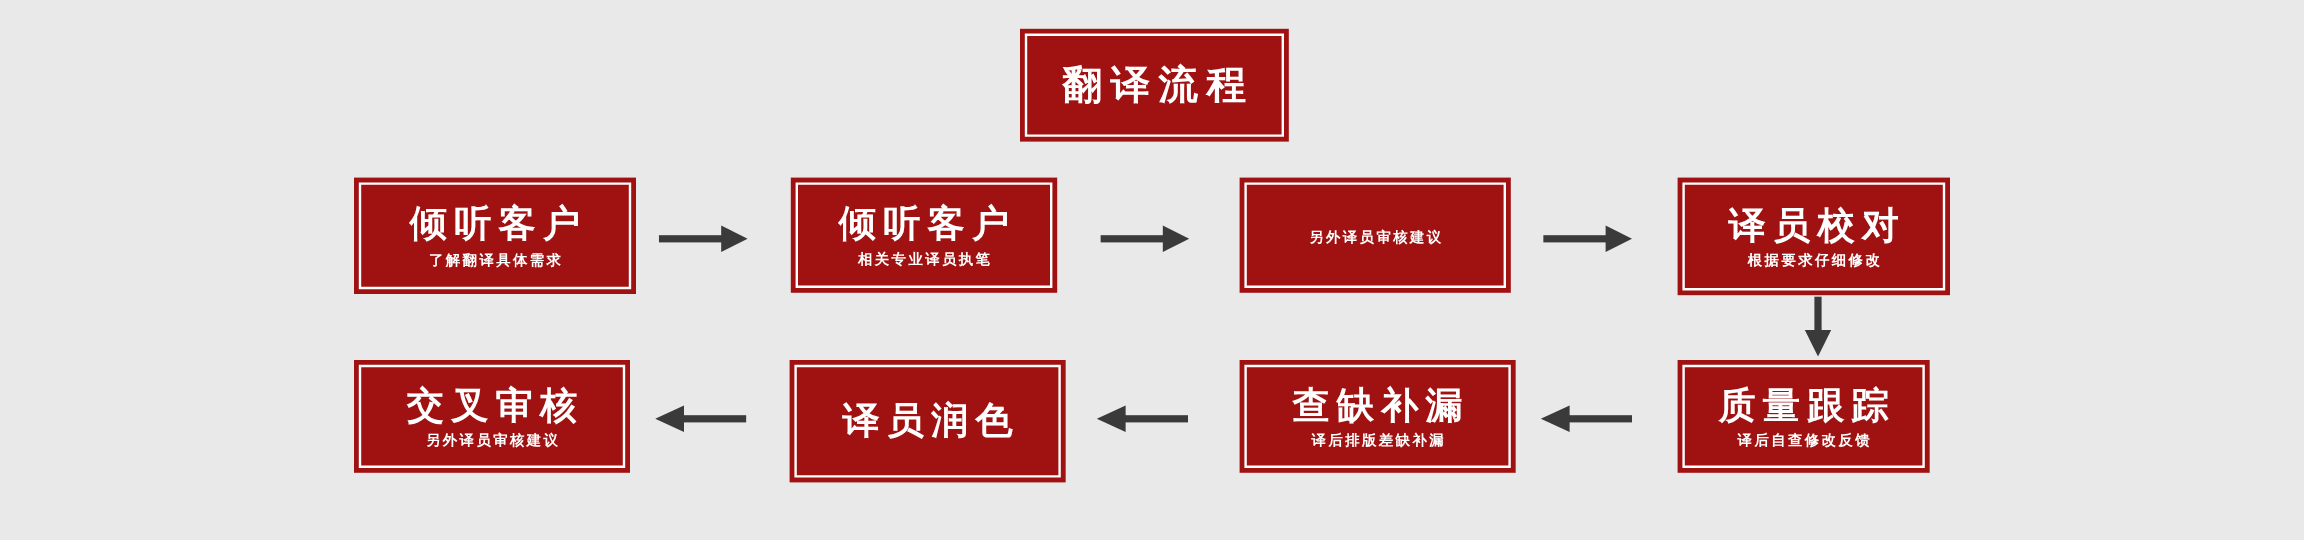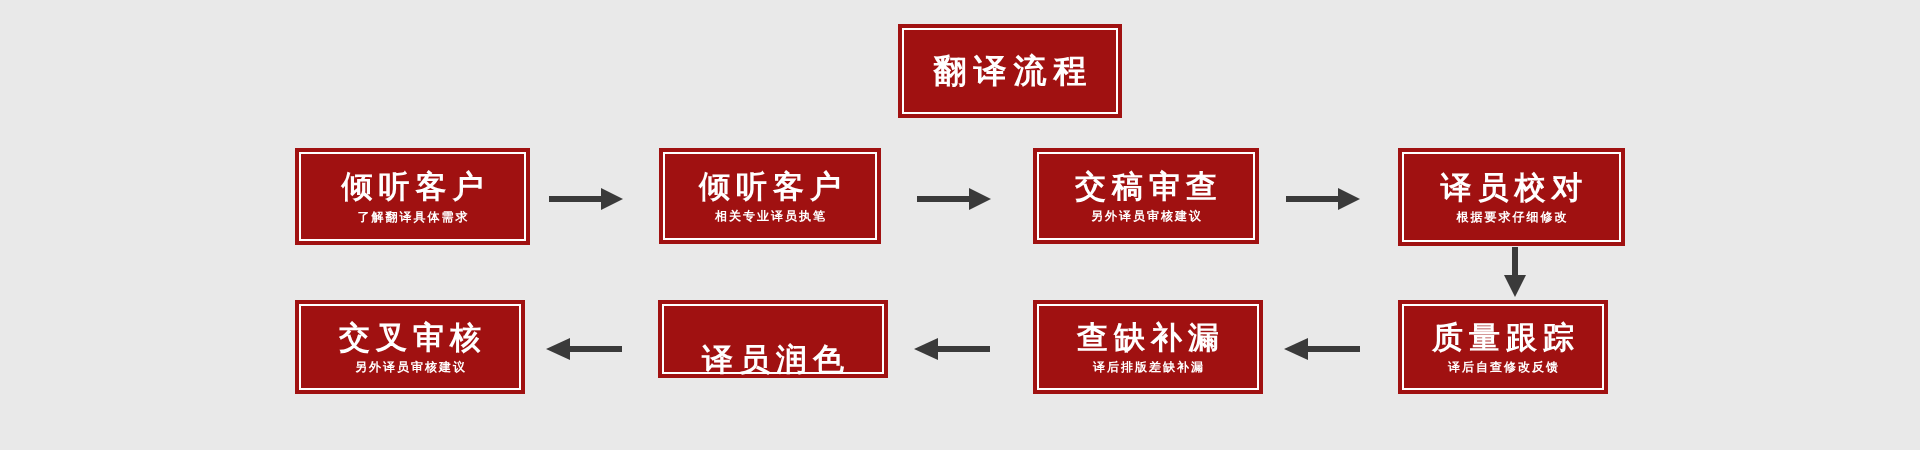--- a/index.html
+++ b/index.html
@@ -29,21 +29,21 @@
     box-shadow: inset 0 0 0 4px var(--box-red),
                 inset 0 0 0 6px var(--box-border-inner);
     color: var(--text);
     display: flex;
     flex-direction: column;
     align-items: center;
     justify-content: center;
     text-align: center;
   }
   .title-box {
-    left: 850px; top: 24px; width: 224px; height: 94px; margin-left: 48px;
+    left: 850px; top: 24px; width: 224px; height: 94px;
   }
   .title-box .t-label {
     font-size: 33px;
     font-weight: bold;
     letter-spacing: 7px;
     margin-right: -7px; 
     white-space: nowrap;
   }
   .step-main {
     font-size: 31px;
@@ -62,21 +62,21 @@
     line-height: 1.1;
     white-space: nowrap;
   }
   
   .b1 { left: 295px;  top: 148px; width: 235px; height: 97px; }
   .b2 { left: 659px;  top: 148px; width: 222px; height: 96px; }
   .b3 { left: 1033px; top: 148px; width: 226px; height: 96px; }
   .b4 { left: 1398px; top: 148px; width: 227px; height: 98px; }
   
   .b8 { left: 295px;  top: 300px; width: 230px; height: 94px; }
-  .b7 { left: 658px;  top: 300px; width: 230px; height: 78px; justify-content: flex-end; }
+  .b7 { left: 658px;  top: 300px; width: 230px; height: 102px; }
   .b6 { left: 1033px; top: 300px; width: 230px; height: 94px; }
   .b5 { left: 1398px; top: 300px; width: 210px; height: 94px; }
 
   .arrow {
     position: absolute;
     color: var(--arrow);
   }
   .a1 { left: 549px;  top: 187px; }
   .a2 { left: 917px;  top: 187px; }
   .a3 { left: 1286px; top: 187px; }
@@ -96,21 +96,20 @@
 
   <div class="rbox b1">
     <div class="step-main">倾听客户</div>
     <div class="step-sub">了解翻译具体需求</div>
   </div>
   <div class="rbox b2">
     <div class="step-main">倾听客户</div>
     <div class="step-sub">相关专业译员执笔</div>
   </div>
   <div class="rbox b3">
-    <div class="step-main">交稿审查</div>
     <div class="step-sub">另外译员审核建议</div>
   </div>
   <div class="rbox b4">
     <div class="step-main">译员校对</div>
     <div class="step-sub">根据要求仔细修改</div>
   </div>
 
   <div class="rbox b5">
     <div class="step-main">质量跟踪</div>
     <div class="step-sub">译后自查修改反馈</div>

